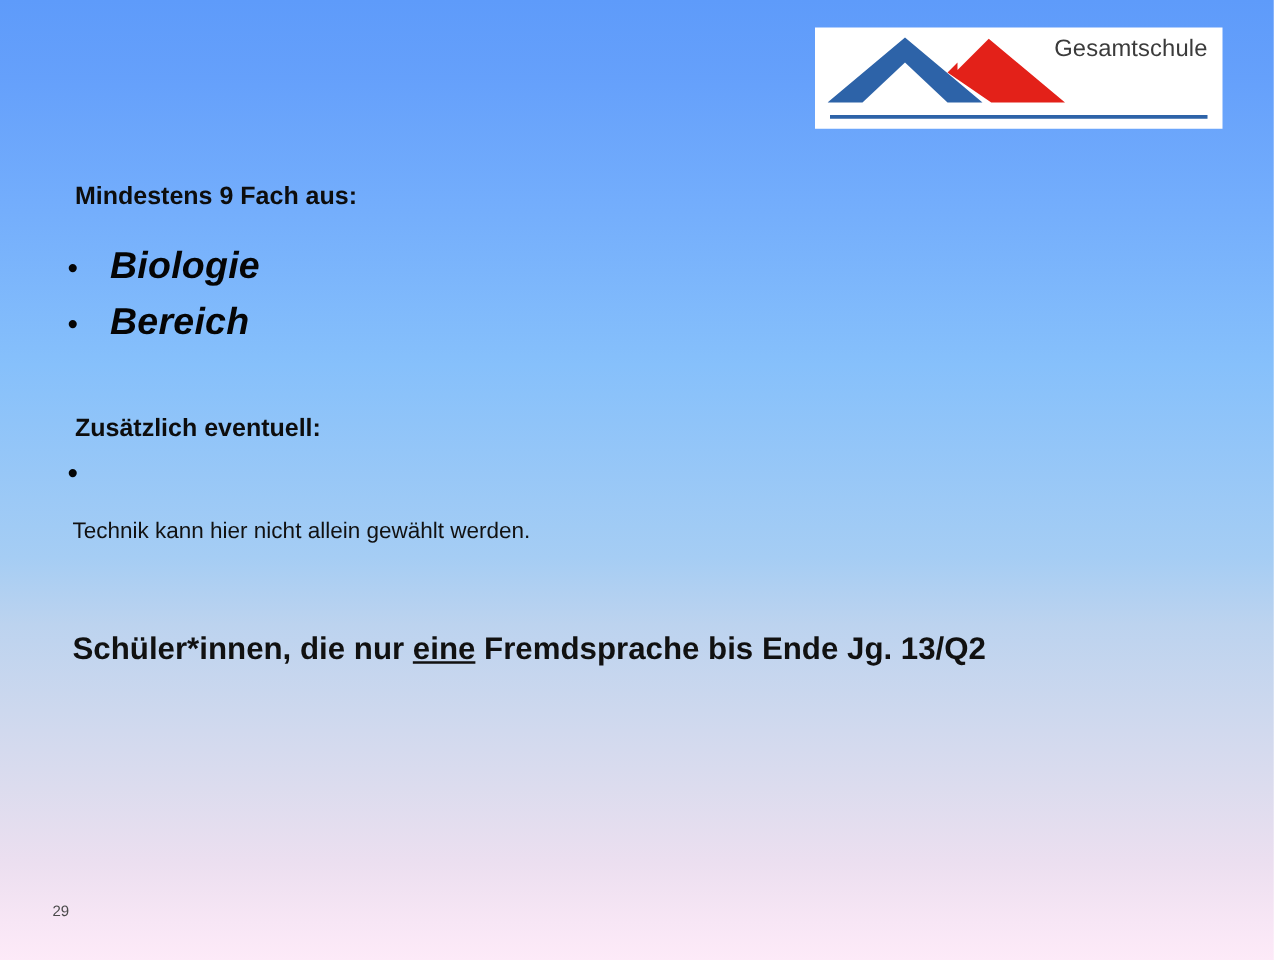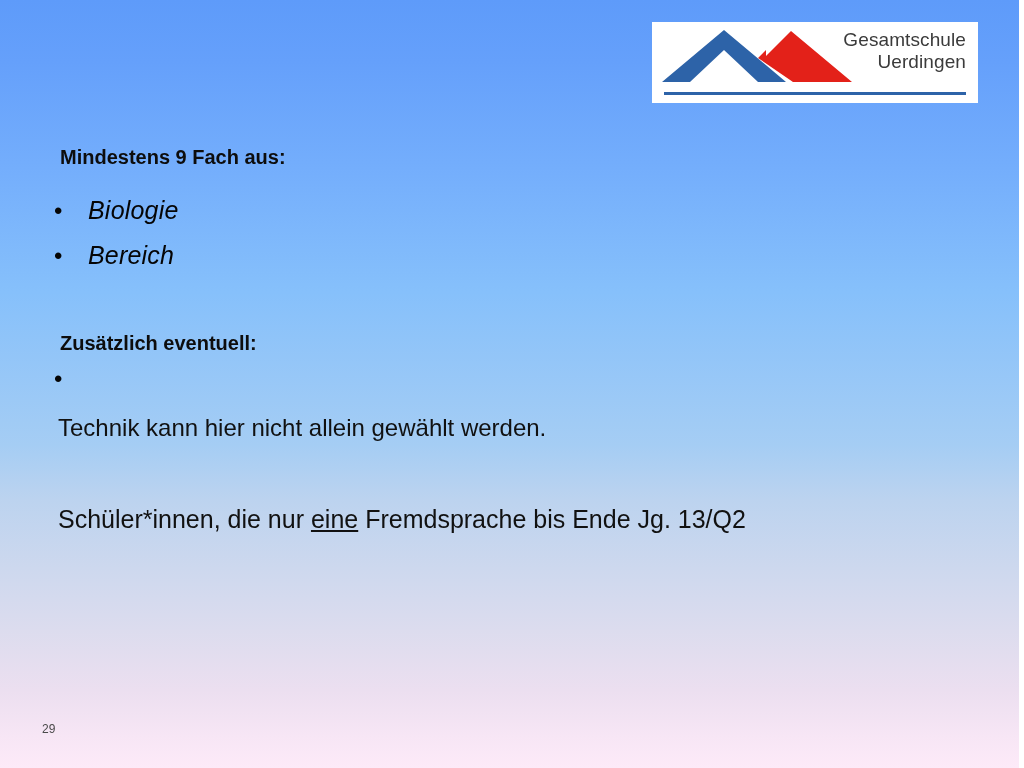--- a/index.html
+++ b/index.html
@@ -92,49 +92,49 @@
     color: #050505;
     white-space: nowrap;
   }
   .bullet-dot {
     width: 34px;
     font-size: 24px;
     line-height: 1;
     flex: 0 0 34px;
   }
   .bullet-label {
-    font-size: 25px;
-    font-weight: normal;
+    font-size: 30px;
+    font-weight: bold;
     font-style: italic;
     letter-spacing: 0.2px;
   }
   #bullet-biologie { top: 196px; }
   #bullet-chemie   { top: 241px; }
   #bullet-technik  { top: 367px; }
 
   .body-line {
     position: absolute;
     left: 58px;
     color: #111111;
-    font-size: 24px;
+    font-size: 18px;
     white-space: nowrap;
   }
   #note-technik { top: 414px; }
 
   .paragraph {
     position: absolute;
     left: 58px;
     top: 503px;
     width: 900px;
     color: #111111;
     font-size: 25px;
     line-height: 1.32;
   }
   .paragraph u { text-decoration: underline; }
-  .paragraph .ln { display: block; white-space: nowrap; }
+  .paragraph .ln { display: block; white-space: nowrap; font-weight: bold; }
 
   .page-number {
     position: absolute;
     left: 42px;
     top: 722px;
     font-size: 12px;
     color: #4a4a4a;
   }
 </style>
 </head>
@@ -143,21 +143,20 @@
 <div class="slide">
 
   <div class="logo-box">
     <svg class="logo-art" viewBox="0 0 190 58" aria-hidden="true">
       <polygon points="0,54 62,2 124,54 96,54 62,22 28,54" fill="#2d63a8"></polygon>
       <polygon points="96,30 104,22 104,28 129,3 190,54 131,54" fill="#e32119"></polygon>
     </svg>
     <div class="logo-rule"></div>
     <div class="logo-text">
       <div>Gesamtschule</div>
-      <div>Uerdingen</div>
     </div>
   </div>
 
   <div class="heading" id="head-1">Mindestens 9 Fach aus:</div>
 
   <div class="bullet-row" id="bullet-biologie">
     <span class="bullet-dot">•</span>
     <span class="bullet-label">Biologie</span>
   </div>
 

